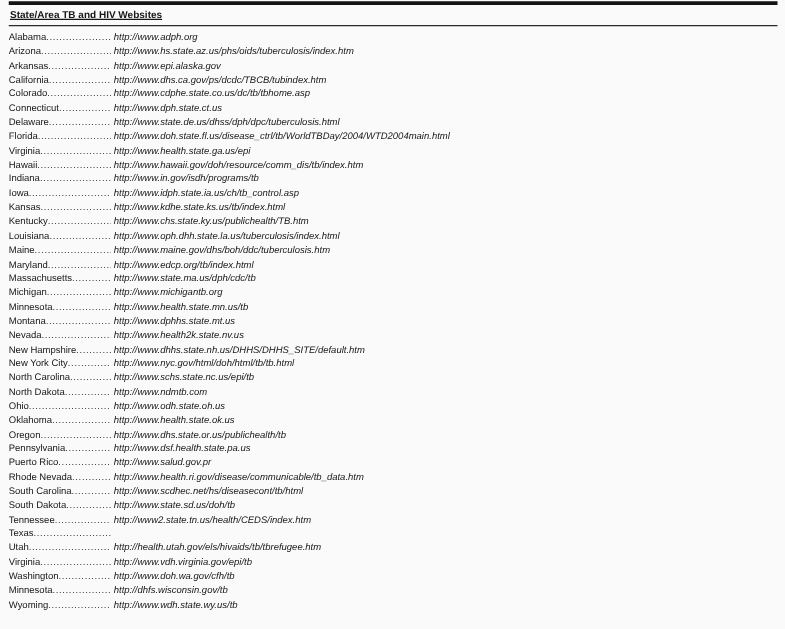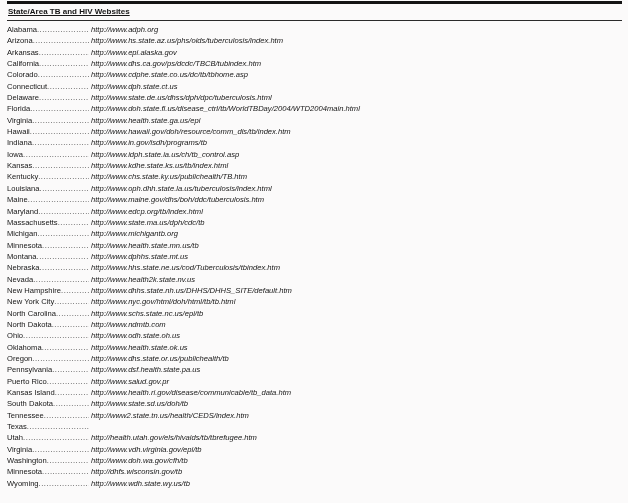--- a/index.html
+++ b/index.html
@@ -216,27 +216,20 @@
   </div>
 
   <div class="row">
     <span class="label">
           <span class="state">Montana</span>
           <span class="leader"></span>
         </span>
     <span class="url">http://www.dphhs.state.mt.us</span>
   </div>
 
-  <div class="row">
-    <span class="label">
-          <span class="state">Nebraska</span>
-          <span class="leader"></span>
-        </span>
-    <span class="url">http://www.hhs.state.ne.us/cod/Tuberculosis/tbindex.htm</span>
-  </div>
 
   <div class="row">
     <span class="label">
           <span class="state">Nevada</span>
           <span class="leader"></span>
         </span>
     <span class="url">http://www.health2k.state.nv.us</span>
   </div>
 
   <div class="row">
@@ -306,26 +299,33 @@
   <div class="row">
     <span class="label">
           <span class="state">Puerto Rico</span>
           <span class="leader"></span>
         </span>
     <span class="url">http://www.salud.gov.pr</span>
   </div>
 
   <div class="row">
     <span class="label">
-          <span class="state">Kansas Island</span>
+          <span class="state">Rhode Nevada</span>
           <span class="leader"></span>
         </span>
     <span class="url">http://www.health.ri.gov/disease/communicable/tb_data.htm</span>
   </div>
 
+  <div class="row">
+    <span class="label">
+          <span class="state">South Carolina</span>
+          <span class="leader"></span>
+        </span>
+    <span class="url">http://www.scdhec.net/hs/diseasecont/tb/html</span>
+  </div>
 
   <div class="row">
     <span class="label">
           <span class="state">South Dakota</span>
           <span class="leader"></span>
         </span>
     <span class="url">http://www.state.sd.us/doh/tb</span>
   </div>
 
   <div class="row">

